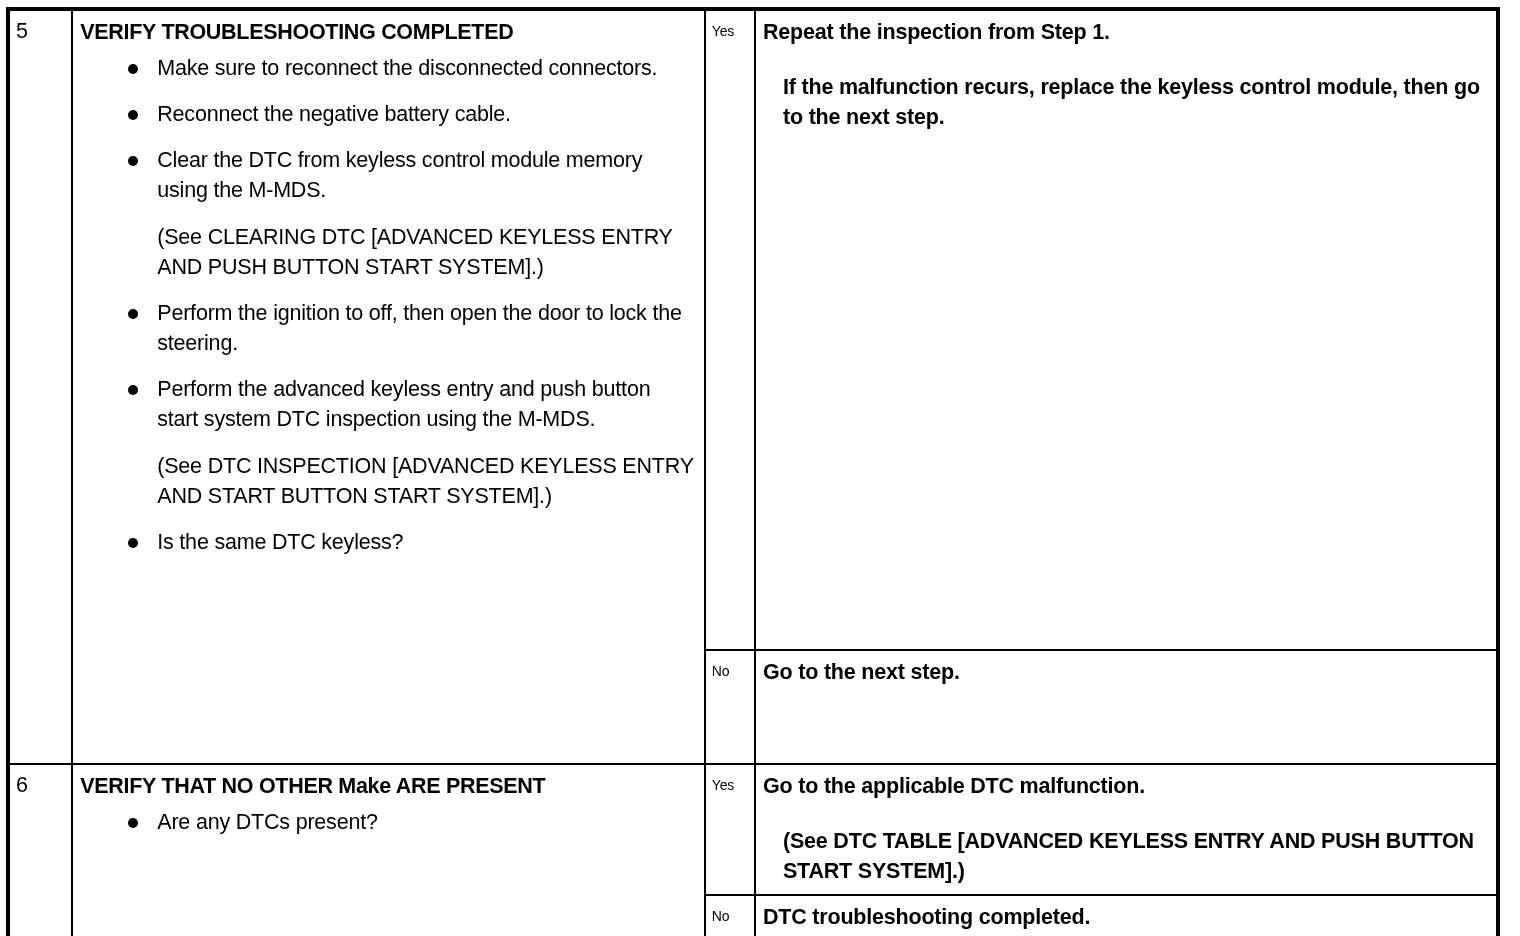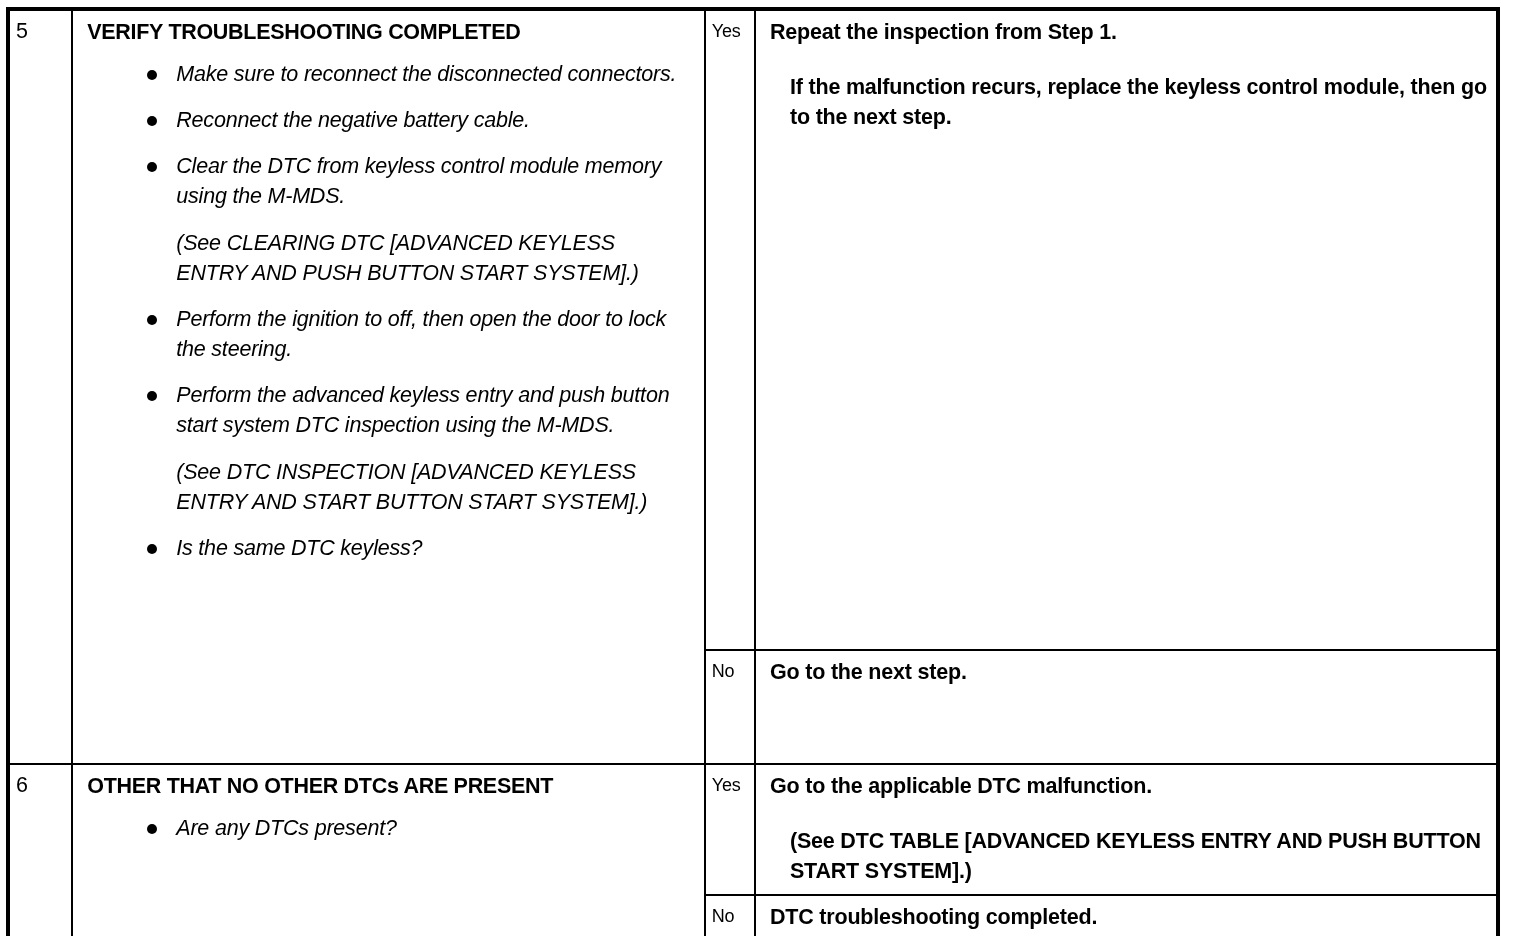--- a/index.html
+++ b/index.html
@@ -45,55 +45,54 @@
 
   
   .col-step   { width: 64px;  }
   .col-action { width: 630px; }
   .col-yn     { width: 50px;  }
   .col-detail { width: 740px; }
 
   
   .cell {
     box-sizing: border-box;
-    padding: 6px 7px 8px 14px;
+    padding: 6px 7px 8px 7px;
     font-size: 21.5px;
     line-height: 30px;
     letter-spacing: -0.2px;
     font-stretch: condensed;
   }
 
   .cell-step {
     padding: 6px 4px 4px 6px;
     font-size: 21.5px;
     line-height: 28px;
   }
 
   .cell-yn {
     padding: 6px 4px 4px 6px;
-    font-size: 18px;
+    font-size: 14px;
     line-height: 28px;
     white-space: nowrap;
   }
 
   .heading {
     font-weight: bold;
     font-size: 21.5px;
     line-height: 30px;
     letter-spacing: -0.3px;
     margin: 0 0 6px 0;
     white-space: nowrap;
   }
 
   
   ul.bullets {
     list-style: none;
-    margin: 12px;
+    margin: 0;
     padding: 0;
-    font-style: italic;
   }
   ul.bullets > li.bullet-item {
     position: relative;
     padding-left: 77px;
     margin: 0 0 17px 0;
   }
   ul.bullets > li.bullet-item:last-child {
     margin-bottom: 0;
   }
   ul.bullets > li.bullet-item::before {
@@ -197,21 +196,21 @@
         </td>
       </tr>
 
       <tr>
         <td rowspan="2">
           <div class="cell cell-step">6</div>
         </td>
 
         <td rowspan="2">
           <div class="cell">
-            <div class="heading">OTHER THAT NO OTHER DTCs ARE PRESENT</div>
+            <div class="heading">VERIFY THAT NO OTHER Make ARE PRESENT</div>
 
             <ul class="bullets">
               <li class="bullet-item">
                 <span class="bullet-text">Are any DTCs present?</span>
               </li>
             </ul>
           </div>
         </td>
 
         <td style="height:126px;">

